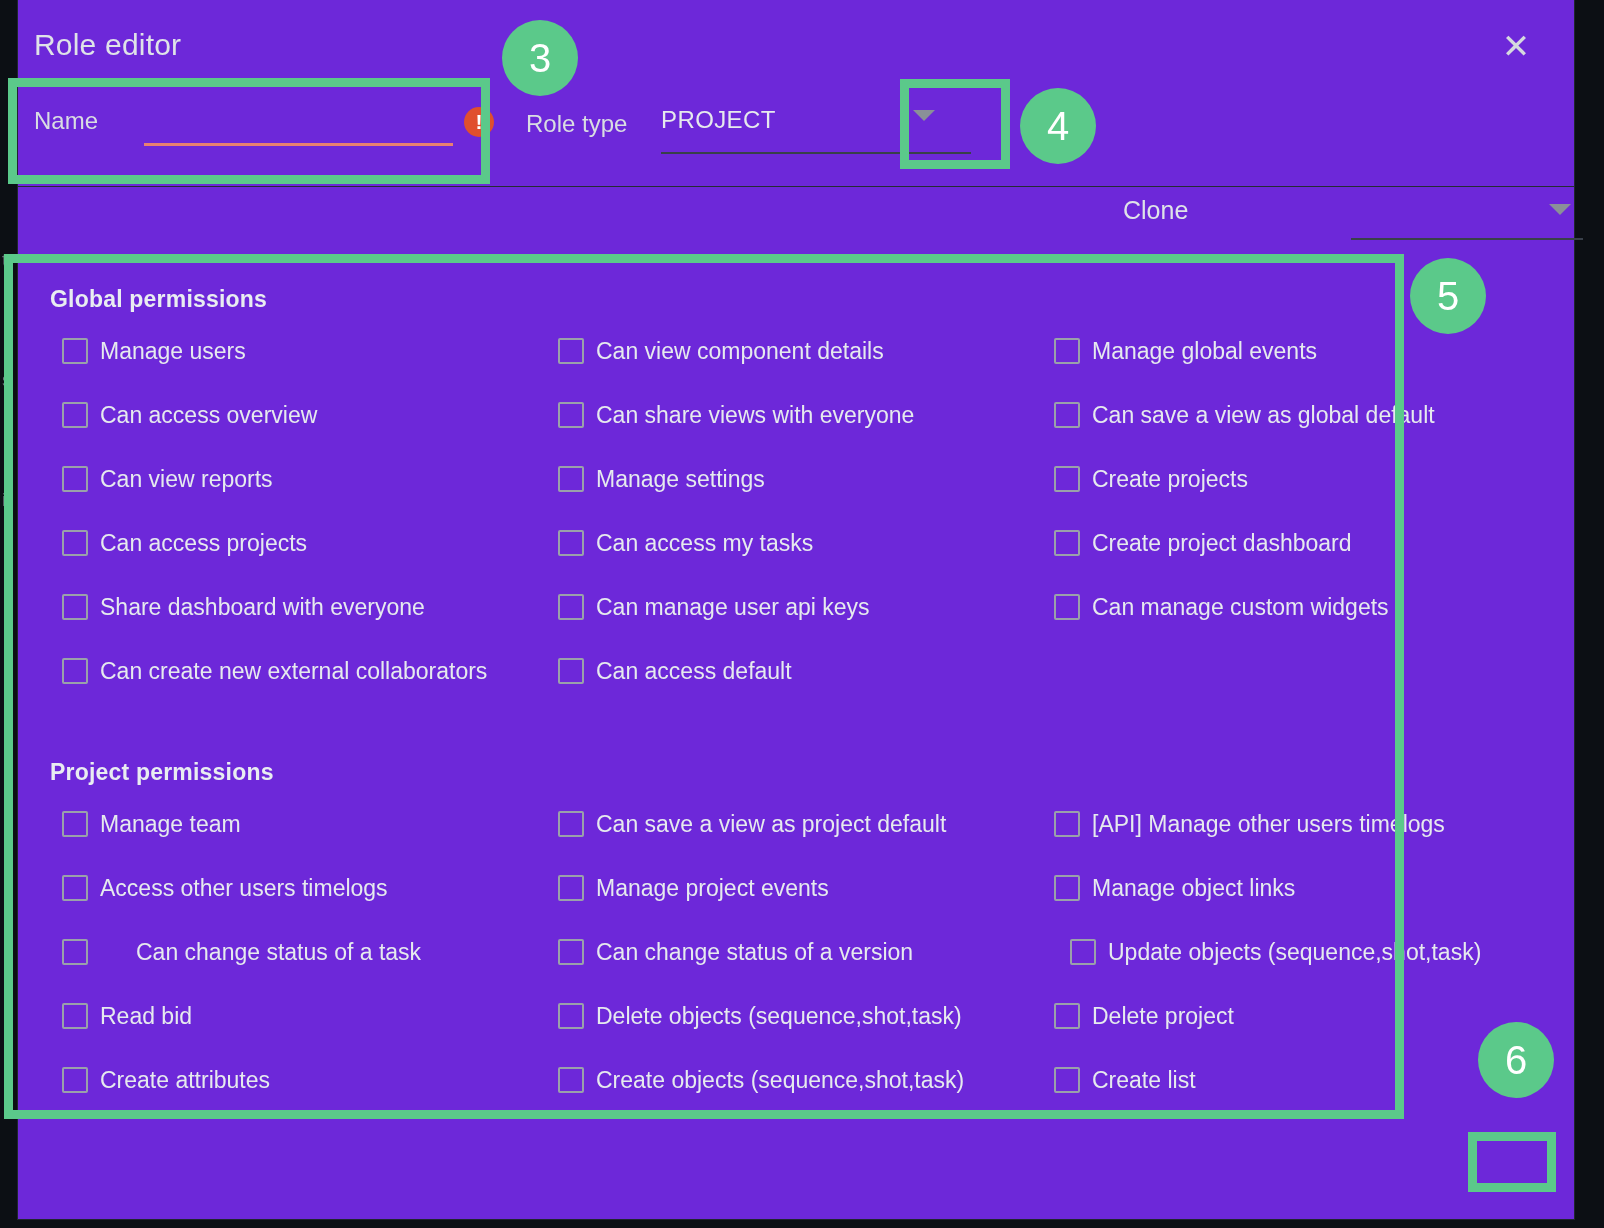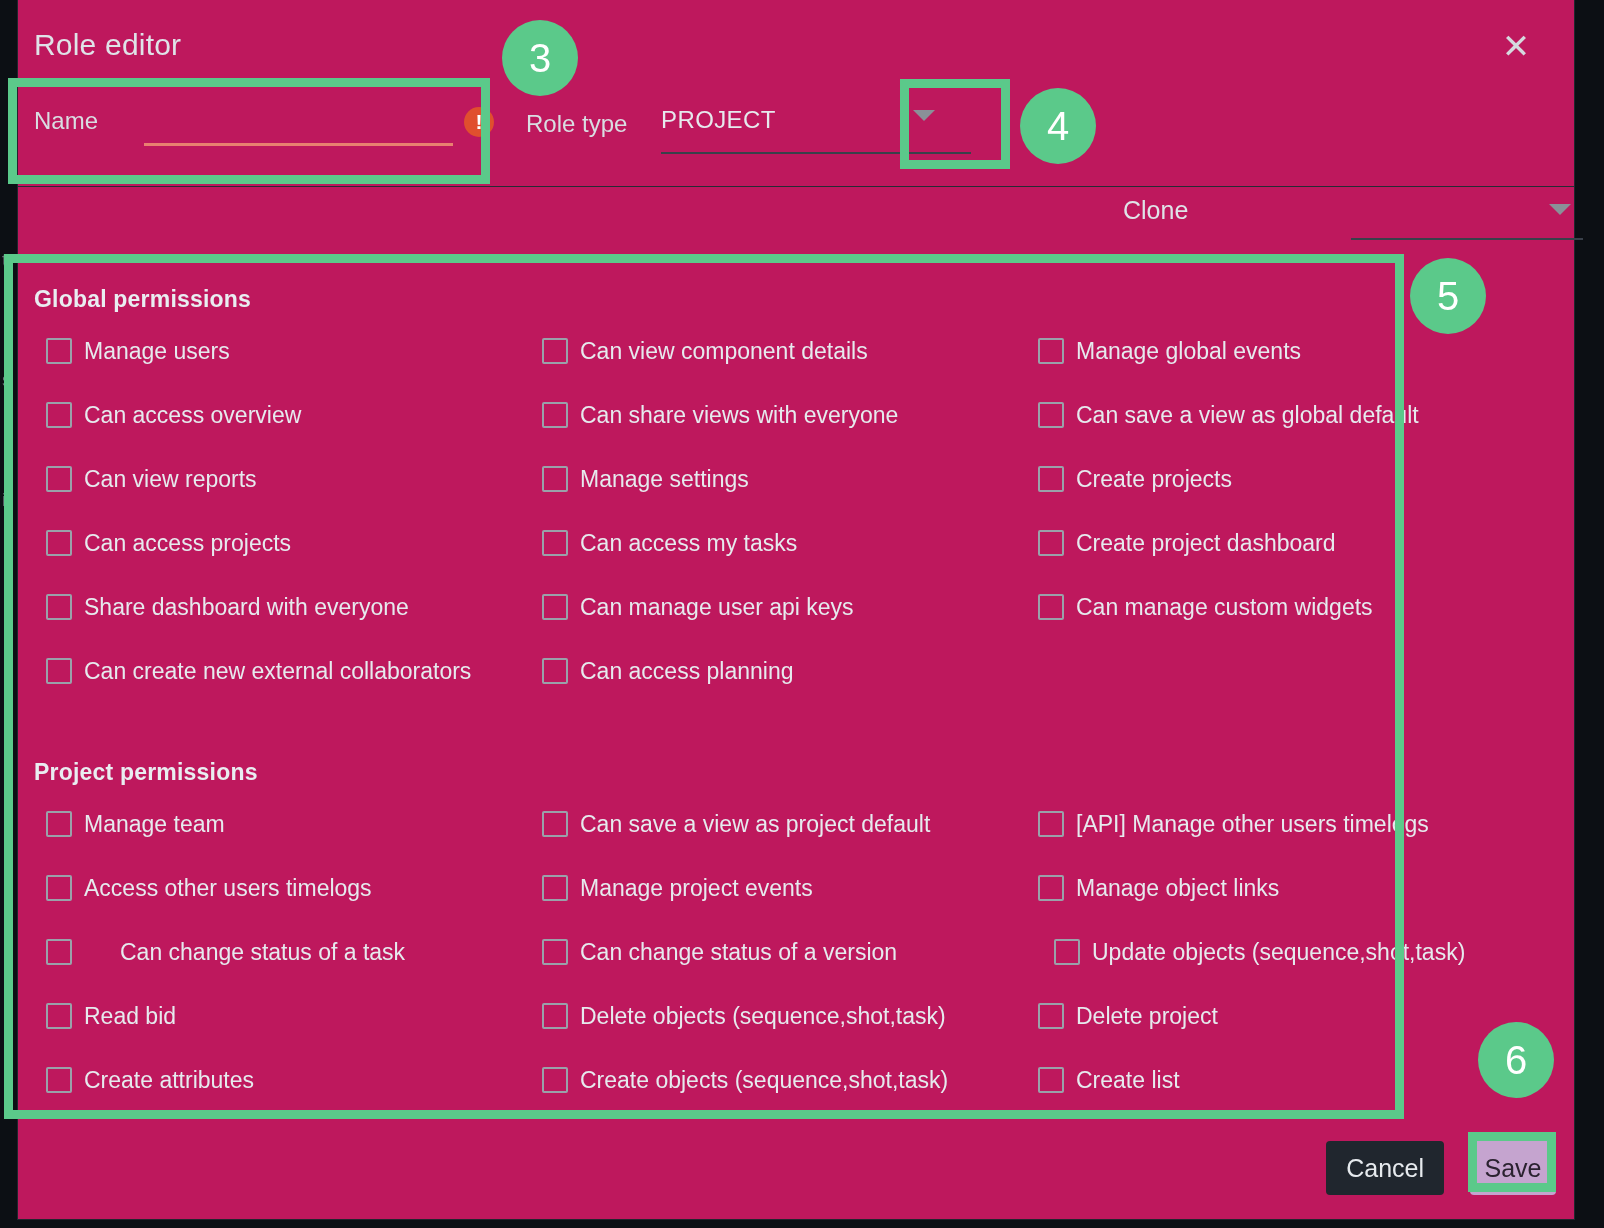--- a/index.html
+++ b/index.html
@@ -21,21 +21,21 @@
     position:absolute; left:2px; top:200px; width:24px;
     font-size:19px; color:#6d737c; line-height:120px;
     white-space:nowrap; overflow:hidden;
   }
   #backdrop-text span{display:block;}
 
   
   #modal{
     position:absolute; left:18px; top:0px;
     width:1556px; height:1219px;
-    background:#be185d;
+    background:#6d28d9;
     box-shadow:0 0 0 1px #20262e;
     text-decoration:underline;
   }
   #modal-header{
     position:absolute; left:0; top:0; width:100%; height:188px;
   }
   #dialog-title{
     position:absolute; left:16px; top:28px;
     font-size:30px; color:#dfe3e8; font-weight:400; letter-spacing:.2px;
   }
@@ -101,21 +101,21 @@
     position:absolute; left:228px; bottom:4px; width:232px; height:2px; background:#39404a;
   }
   #clone-caret{
     position:absolute; right:12px; top:12px;
     width:0;height:0;border-left:11px solid transparent;border-right:11px solid transparent;
     border-top:11px solid #8a9098;
   }
 
   
   #perm-body{
-    position:absolute; left:0; top:250px; width:100%; height:862px;
+    position:absolute; left:16px; top:250px; width:100%; height:862px;
     overflow:hidden;
     text-align:right;
   }
   .section-title{
     font-size:23px; font-weight:bold; color:#e9edf1; letter-spacing:.2px;
   }
   #global-title{ position:absolute; left:16px; top:36px; }
   #project-title{ position:absolute; left:16px; top:509px; }
 
   .perm-grid{ position:absolute; left:0; width:1400px; }
@@ -255,21 +255,21 @@
         <div class="perm-item" style="left: 524px; top: 192px;">
           <span class="cbox"></span>
           <span class="perm-label">Can access my tasks</span>
         </div>
         <div class="perm-item" style="left: 524px; top: 256px;">
           <span class="cbox"></span>
           <span class="perm-label">Can manage user api keys</span>
         </div>
         <div class="perm-item" style="left: 524px; top: 320px;">
           <span class="cbox"></span>
-          <span class="perm-label">Can access planning</span>
+          <span class="perm-label">Can access default</span>
         </div>
         <div class="perm-item" style="left: 1020px; top: 0px;">
           <span class="cbox"></span>
           <span class="perm-label">Manage global events</span>
         </div>
         <div class="perm-item" style="left: 1020px; top: 64px;">
           <span class="cbox"></span>
           <span class="perm-label">Can save a view as global default</span>
         </div>
         <div class="perm-item" style="left: 1020px; top: 128px;">
@@ -344,24 +344,20 @@
           <span class="cbox"></span>
           <span class="perm-label">Delete project</span>
         </div>
         <div class="perm-item" style="left: 1020px; top: 256px;">
           <span class="cbox"></span>
           <span class="perm-label">Create list</span>
         </div>
       </div>
   </div>
 
-  <div id="modal-footer">
-    <button id="cancel-button">Cancel</button>
-    <button id="save-button">Save</button>
-  </div>
 
 </div>
 
 <div class="hl" id="hl-name"></div>
 <div class="hl" id="hl-roletype"></div>
 <div class="hl" id="hl-perms"></div>
 <div class="hl" id="hl-save"></div>
 
 <div class="badge" id="badge-3">3</div>
 <div class="badge" id="badge-4">4</div>

